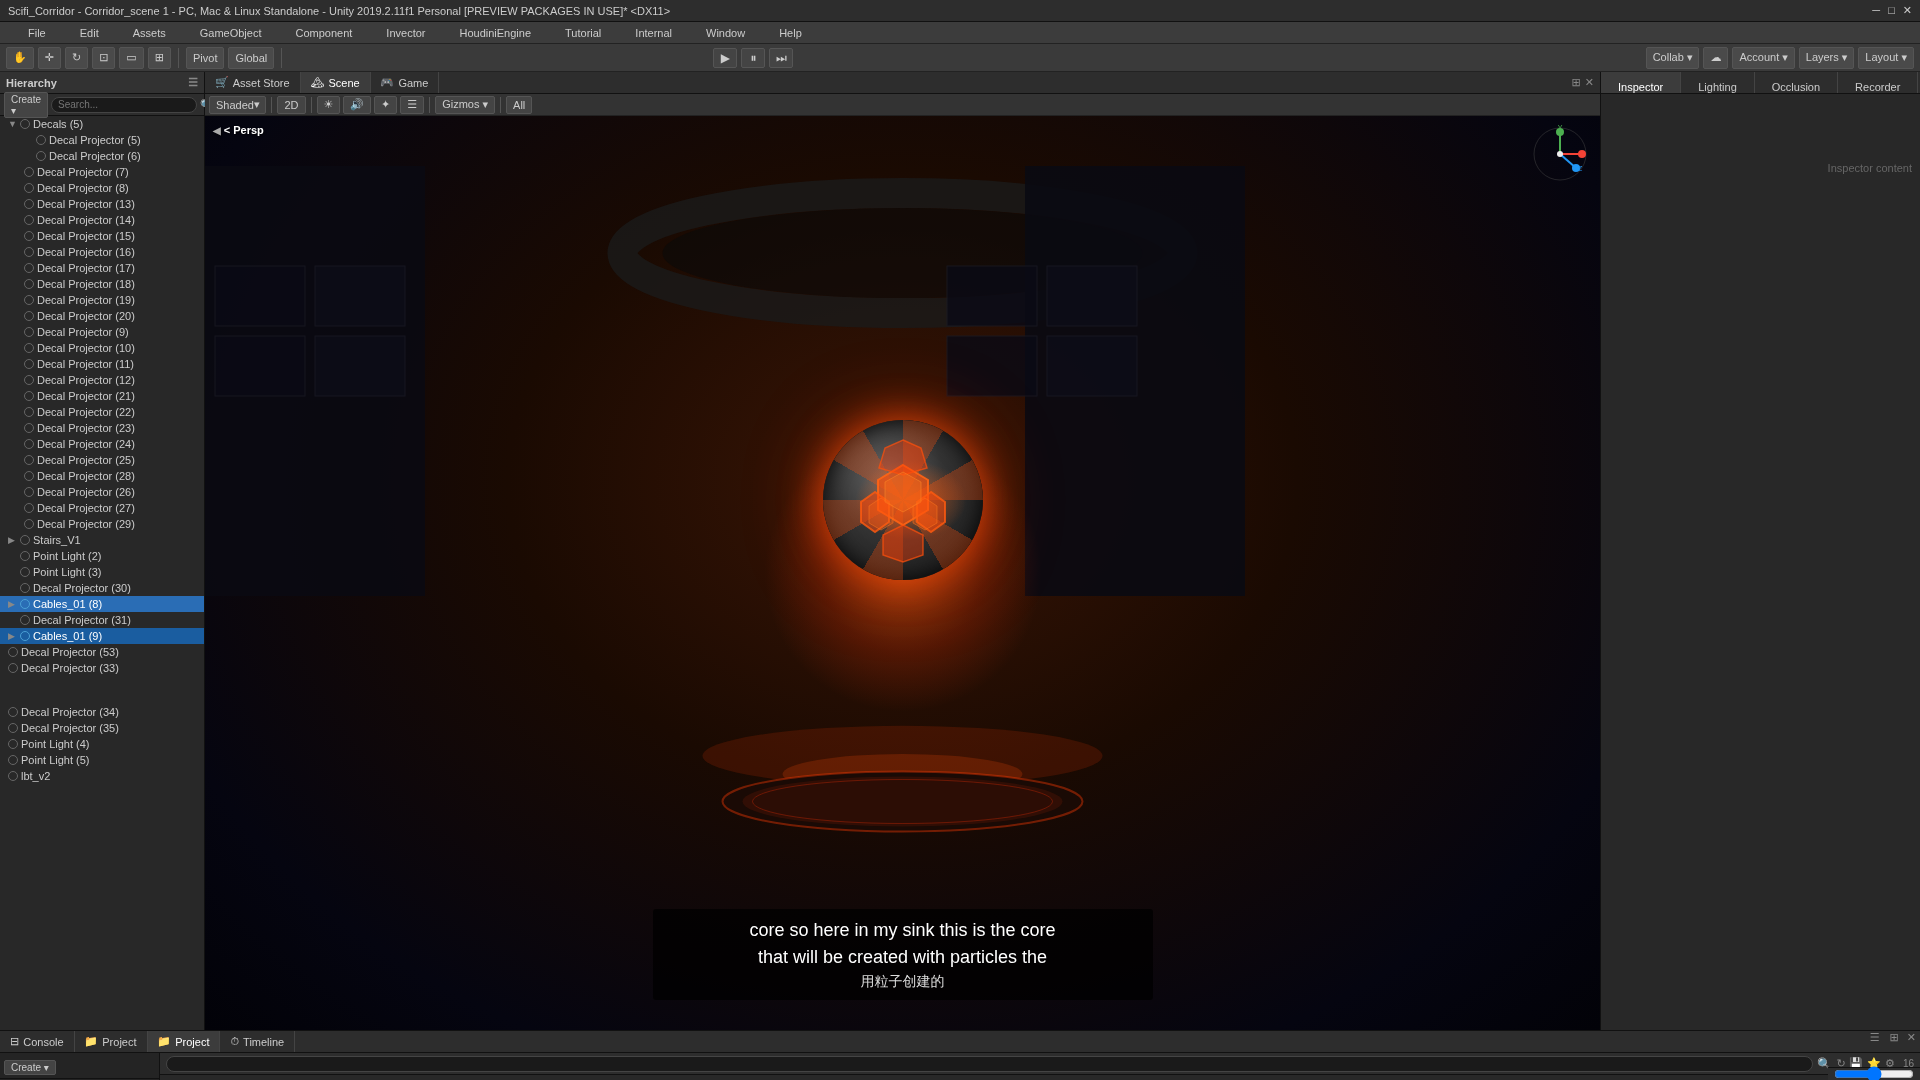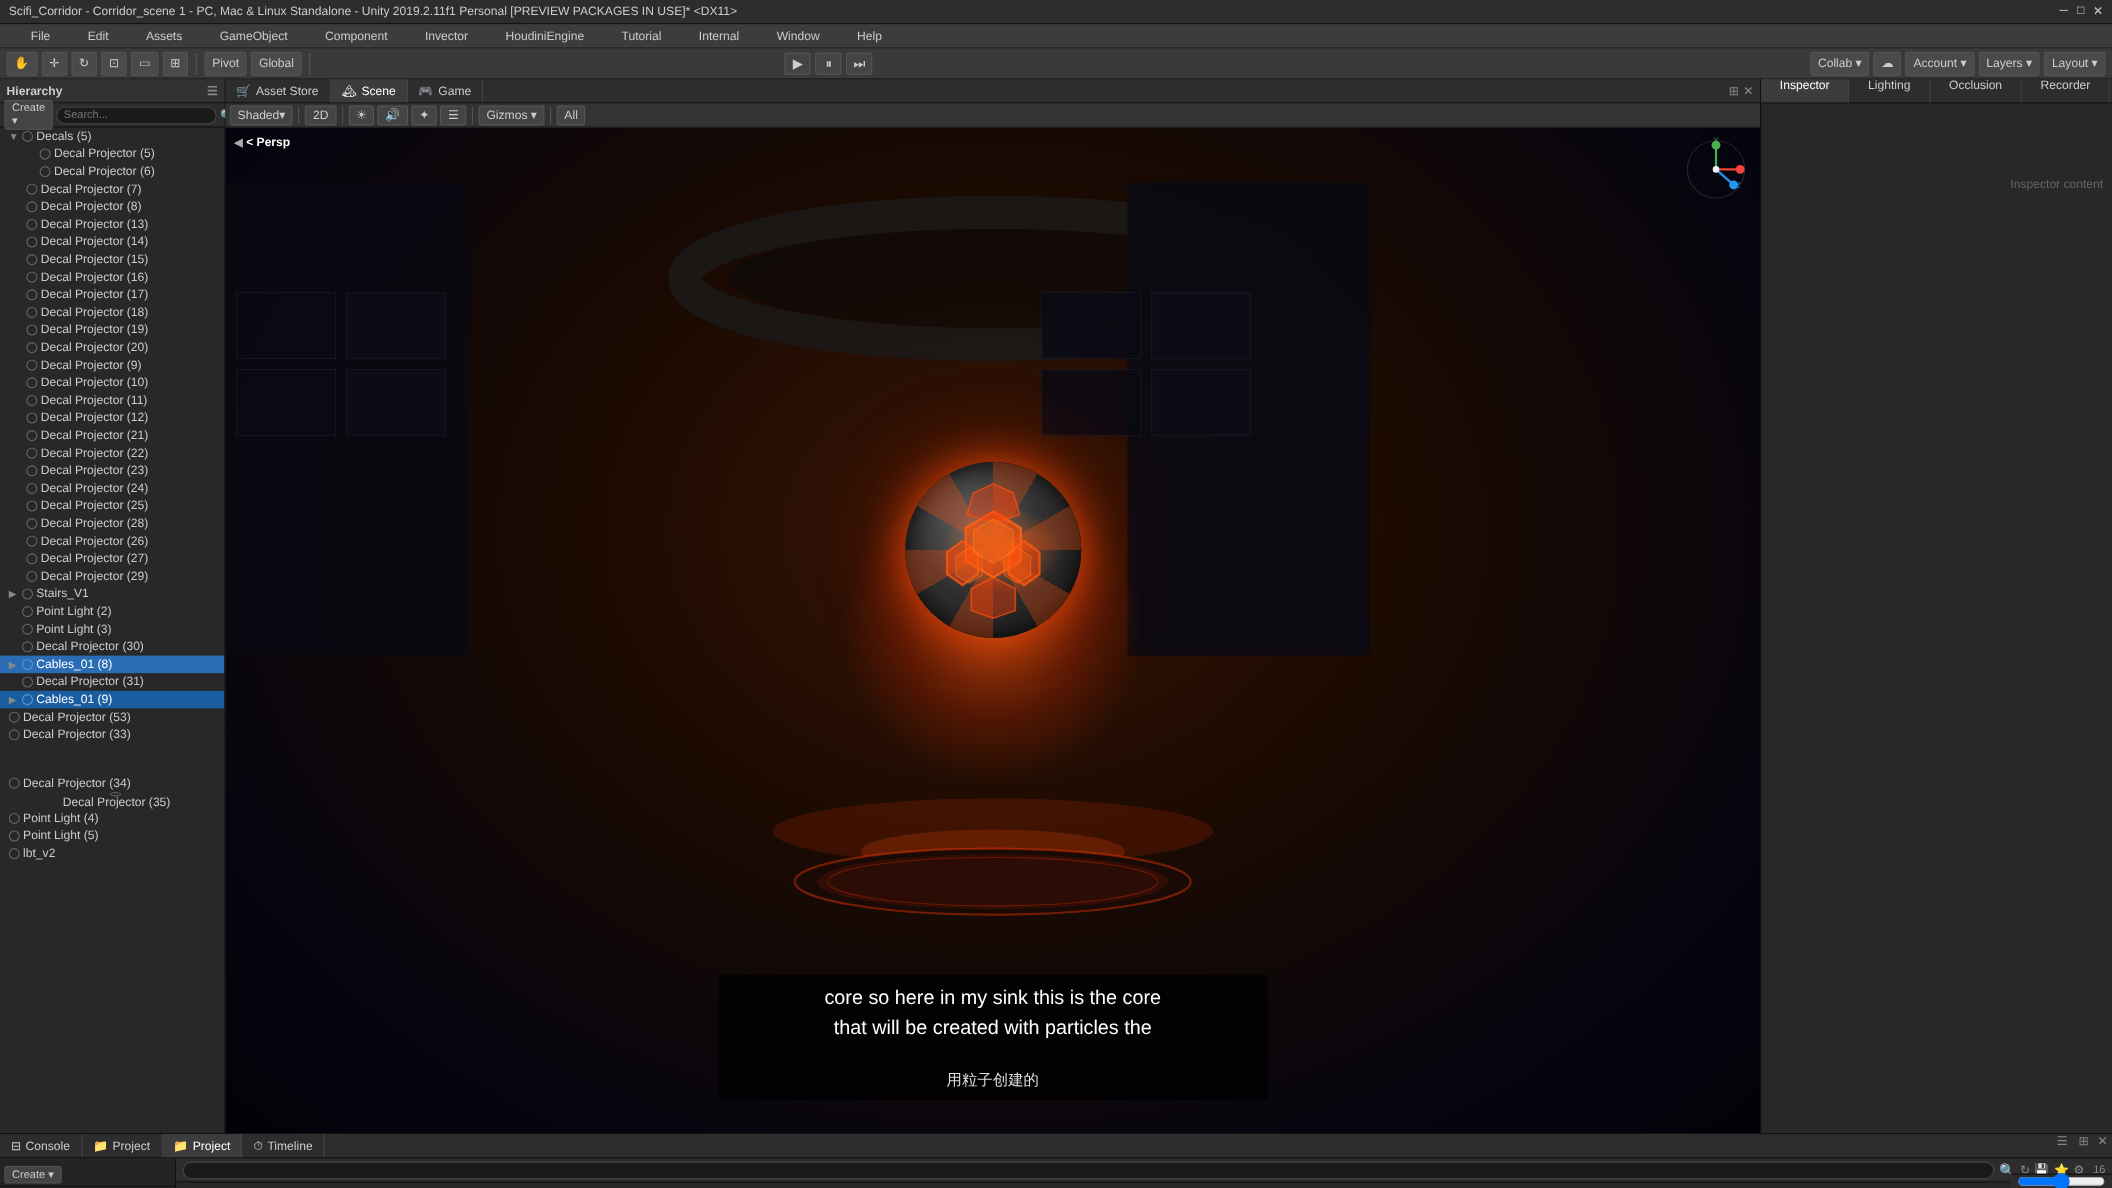--- a/index.html
+++ b/index.html
@@ -261,21 +261,20 @@
       padding: 8px 16px;
       border-radius: 3px;
       text-align: center;
       font-size: 18px;
       line-height: 1.5;
       min-width: 500px;
     }
     .subtitle-cn {
       font-size: 14px;
       color: #ddd;
-      margin-top: 23px;
     }
 
     
     #inspector {
       width: 320px;
       background: #282828;
       border-left: 1px solid #111;
       display: flex;
       flex-direction: column;
       flex-shrink: 0;
@@ -283,21 +282,21 @@
     #inspector-tabs {
       height: 22px;
       background: #2d2d2d;
       display: flex;
       align-items: stretch;
       border-bottom: 1px solid #111;
     }
     .insp-tab {
       padding: 0 17px;
       display: flex;
-      align-items: flex-start;
+      align-items: flex-end;
       cursor: pointer;
       font-size: 11px;
       border-right: 1px solid #444;
     }
     .insp-tab.active { background: #3c3c3c; color: #fff; }
 
     
     #bottom-section {
       height: 220px;
       display: flex;
@@ -647,21 +646,21 @@
         <span>Decal Projector (53)</span>
       </div>
       <div class="h-item" style="padding-left:8px;">
         <span class="h-dot gray"></span>
         <span>Decal Projector (33)</span>
       </div>
       <div class="h-item" style="padding-left:8px;margin-top:28px;">
         <span class="h-dot gray"></span>
         <span>Decal Projector (34)</span>
       </div>
-      <div class="h-item" style="padding-left:8px;flex-direction:column;">
+      <div class="h-item" style="padding-left:8px;">
         <span class="h-dot gray"></span>
         <span>Decal Projector (35)</span>
       </div>
       <div class="h-item" style="padding-left:8px;">
         <span class="h-dot gray"></span>
         <span>Point Light (4)</span>
       </div>
       <div class="h-item" style="padding-left:8px;">
         <span class="h-dot gray"></span>
         <span>Point Light (5)</span>

